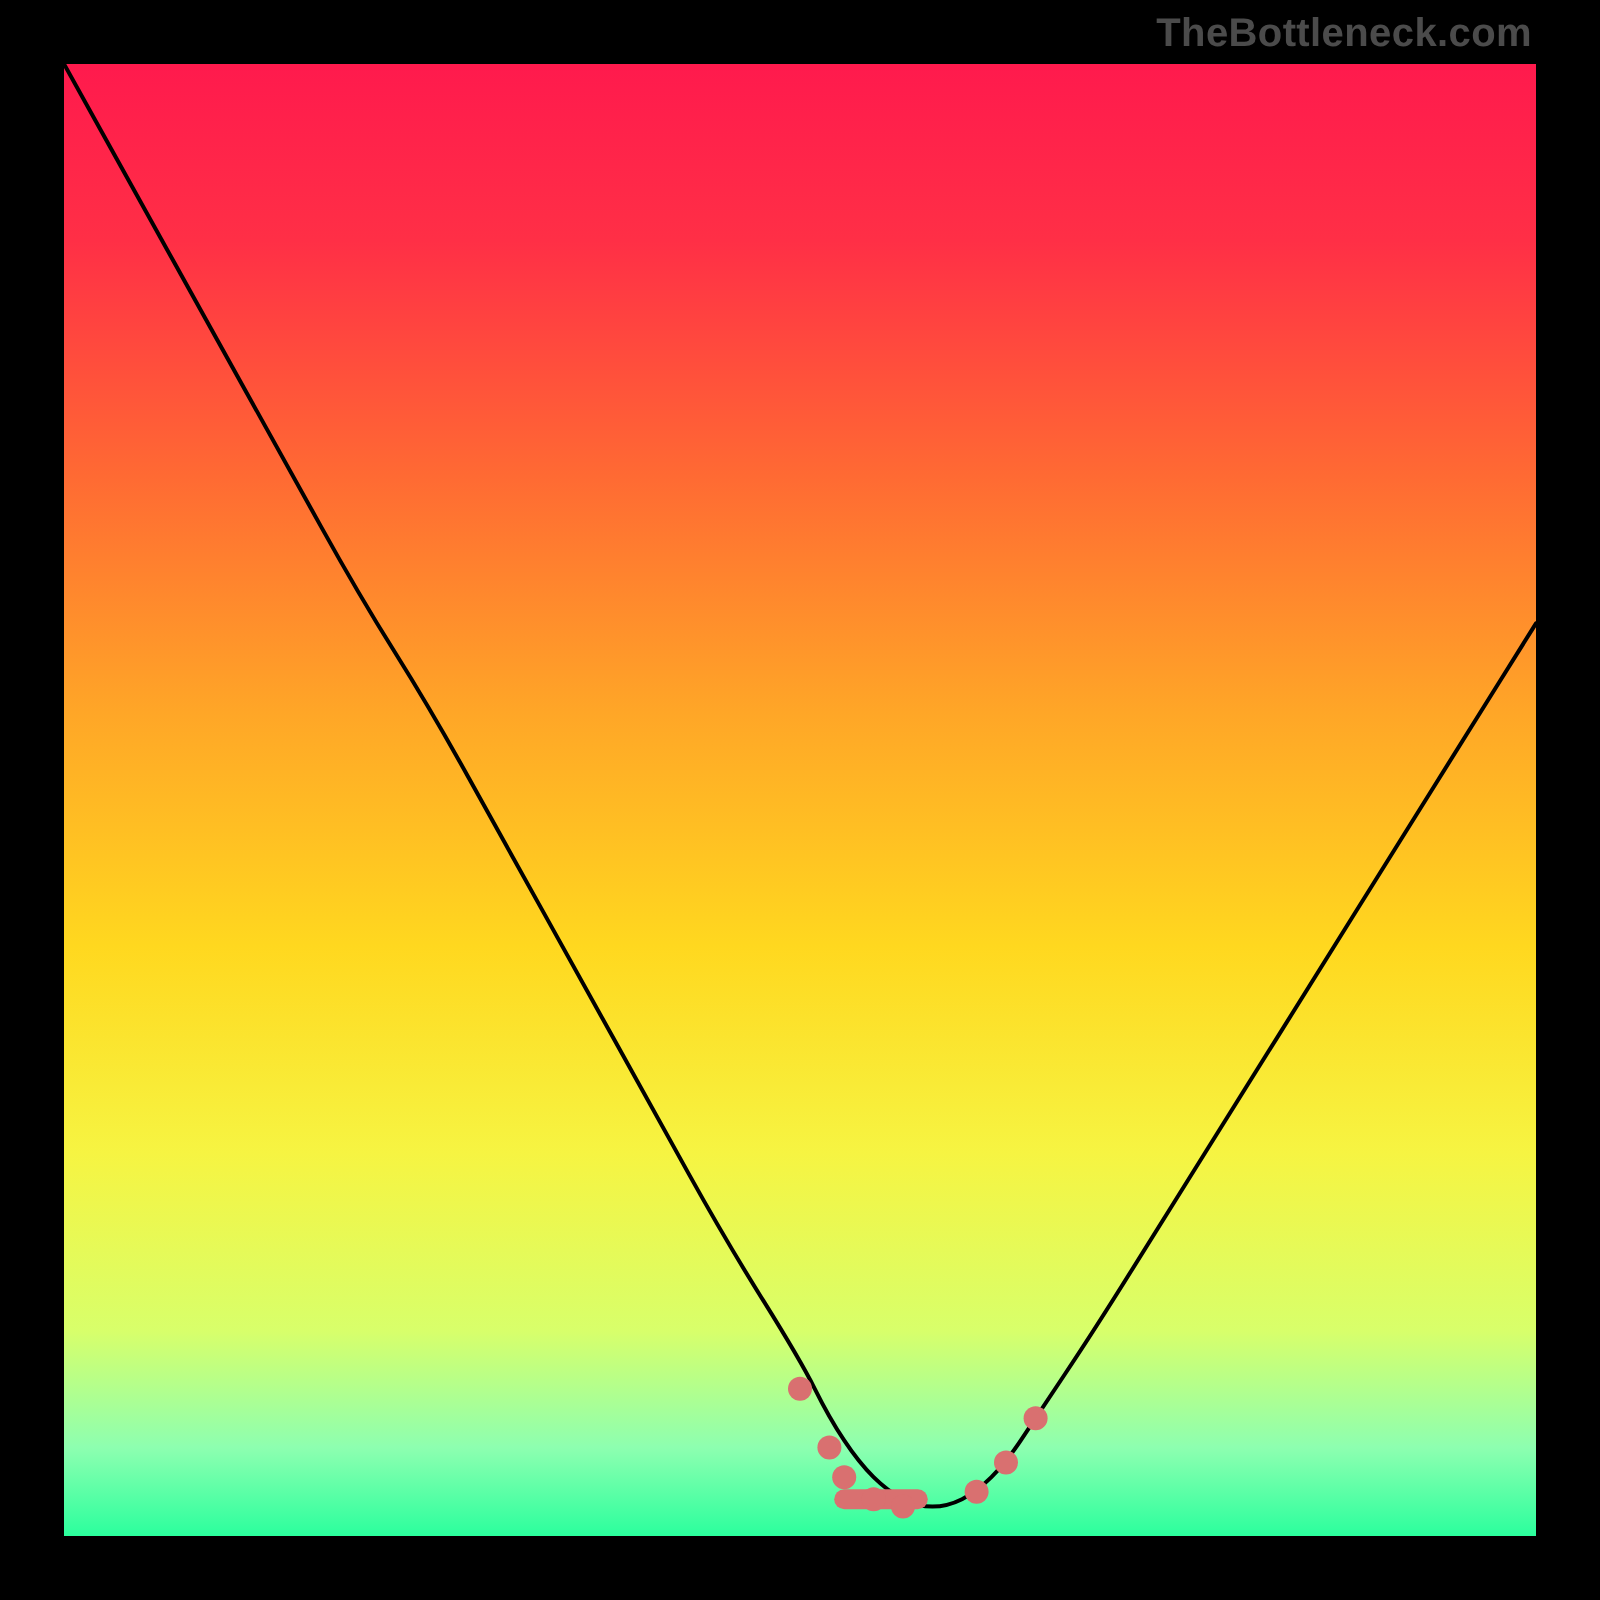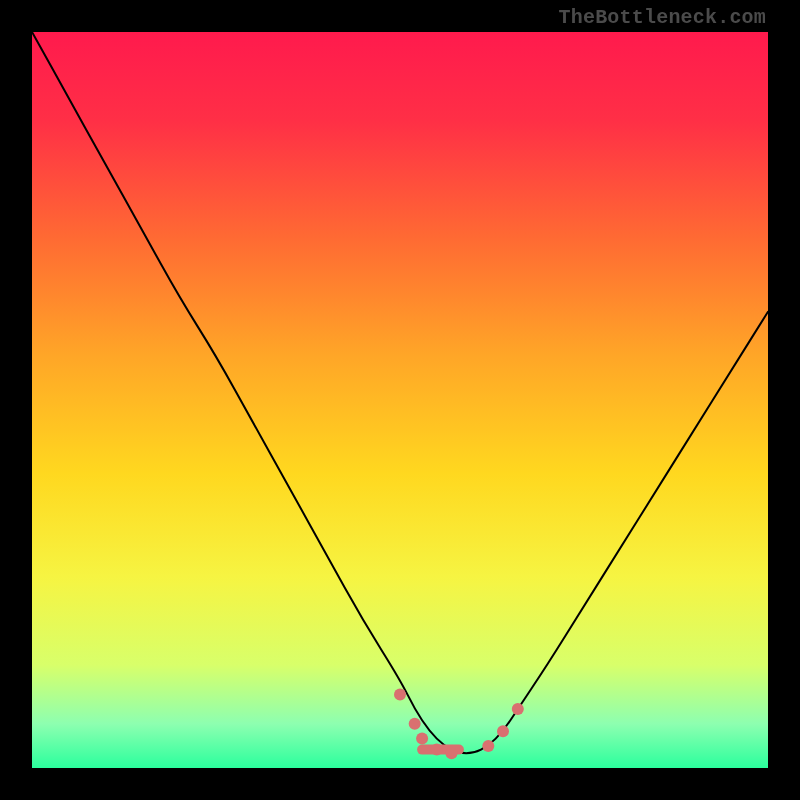--- a/index.html
+++ b/index.html
@@ -8,21 +8,20 @@
     width: 800px;
     height: 800px;
     background: #000;
     font-family: Arial, Helvetica, sans-serif;
   }
   .frame {
     position: relative;
     width: 800px;
     height: 800px;
     background: #000;
-    font-family: Liberation Mono, monospace;
   }
   .plot-area {
     position: absolute;
     left: 32px;
     top: 32px;
     width: 736px;
     height: 736px;
     overflow: hidden;
   }
   .gradient-bg {

